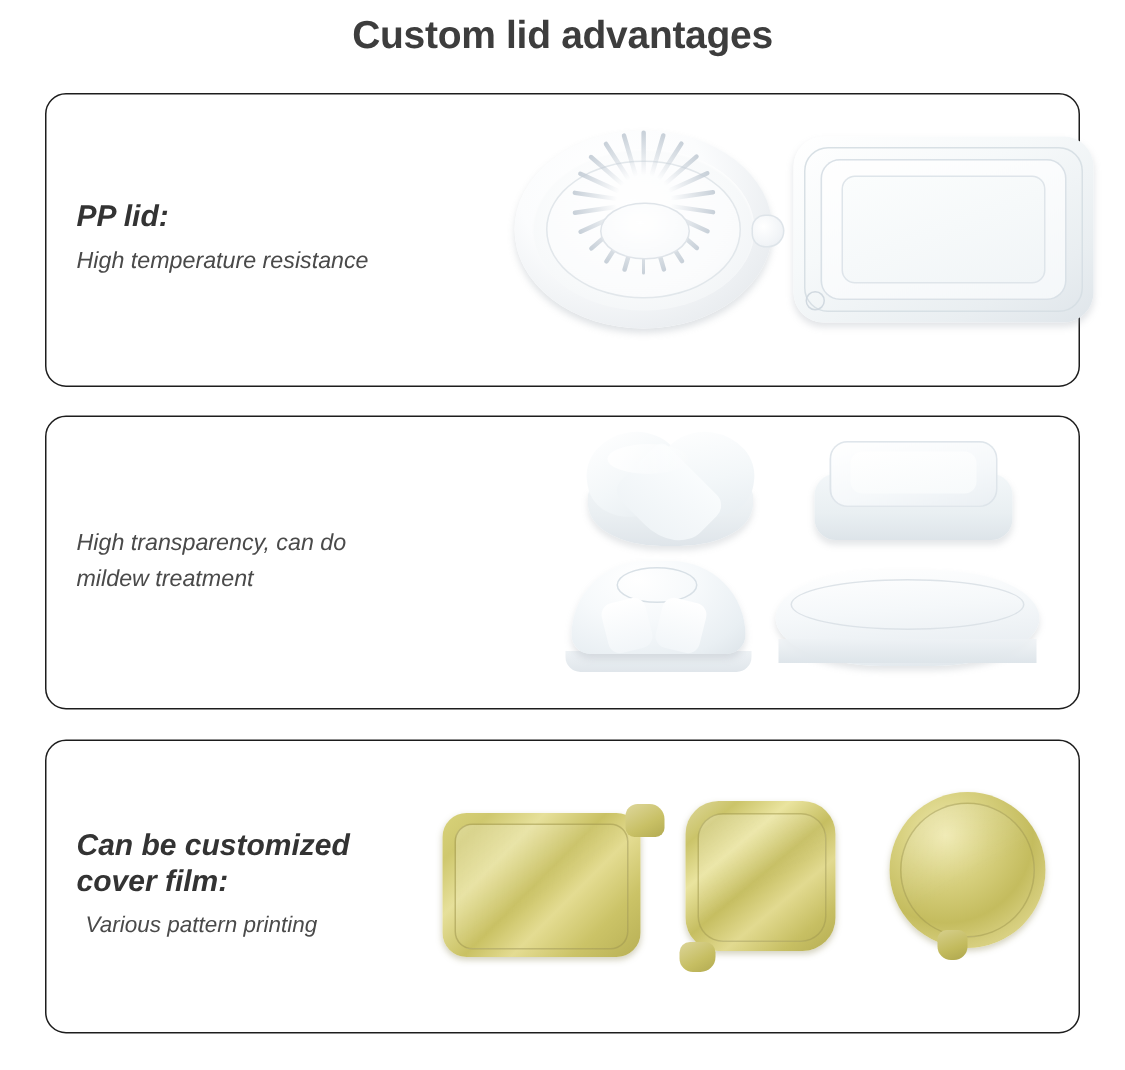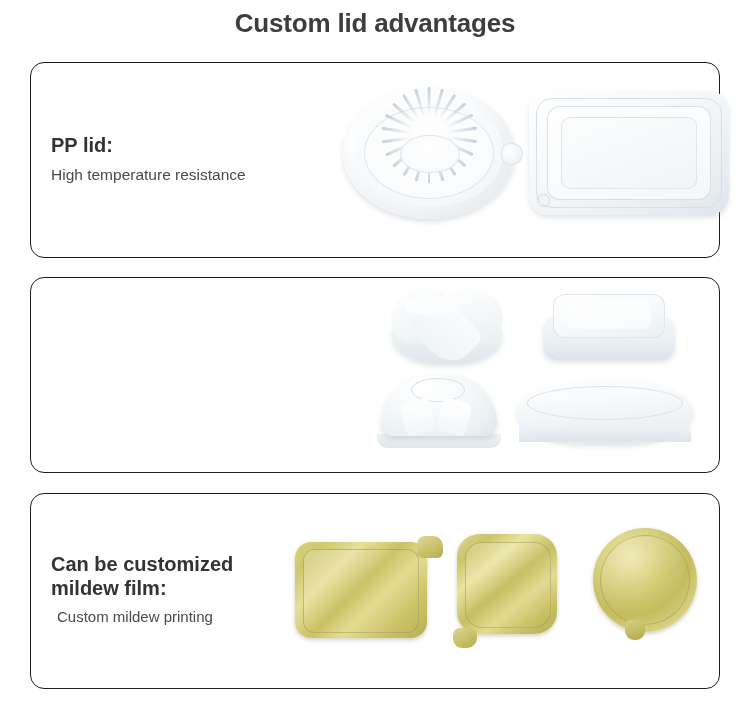--- a/index.html
+++ b/index.html
@@ -43,20 +43,21 @@
   #panel-pp  { top: 62px;  height: 196px; }
   #panel-pe  { top: 277px; height: 196px; }
   #panel-film{ top: 493px; height: 196px; }
 
   .panel-text {
     position: absolute;
     left: 20px;
     top: 50%;
     transform: translateY(-50%);
     width: 290px;
+    font-style: italic;
   }
   .panel-heading {
     font-size: 20px;
     font-weight: bold;
     color: #333333;
     line-height: 1.18;
     margin-bottom: 5px;
     white-space: pre-line;
   }
   .panel-sub {
@@ -355,20 +356,22 @@
       <div class="r2"></div>
       <div class="r3"></div>
       <div class="notch"></div>
     </div>
 
   </div>
 </div>
 
 <div class="panel" id="panel-pe">
   <div class="panel-text">
+    <div class="panel-sub">High transparency, can do
+mildew treatment</div>
   </div>
   <div class="panel-art">
 
     <div class="art-item pe-heart">
       <div class="base"></div>
       <div class="lobe l"></div>
       <div class="lobe r"></div>
       <div class="point"></div>
       <div class="glint"></div>
     </div>
@@ -392,22 +395,22 @@
       <div class="ring"></div>
       <div class="lip"></div>
     </div>
 
   </div>
 </div>
 
 <div class="panel" id="panel-film">
   <div class="panel-text">
     <div class="panel-heading">Can be customized
-mildew film:</div>
-    <div class="panel-sub">Custom mildew printing</div>
+cover film:</div>
+    <div class="panel-sub">Various pattern printing</div>
   </div>
   <div class="panel-art">
 
     <div class="art-item gold-rect">
       <div class="body"></div>
       <div class="inner"></div>
       <div class="tab"></div>
     </div>
 
     <div class="art-item gold-square">

